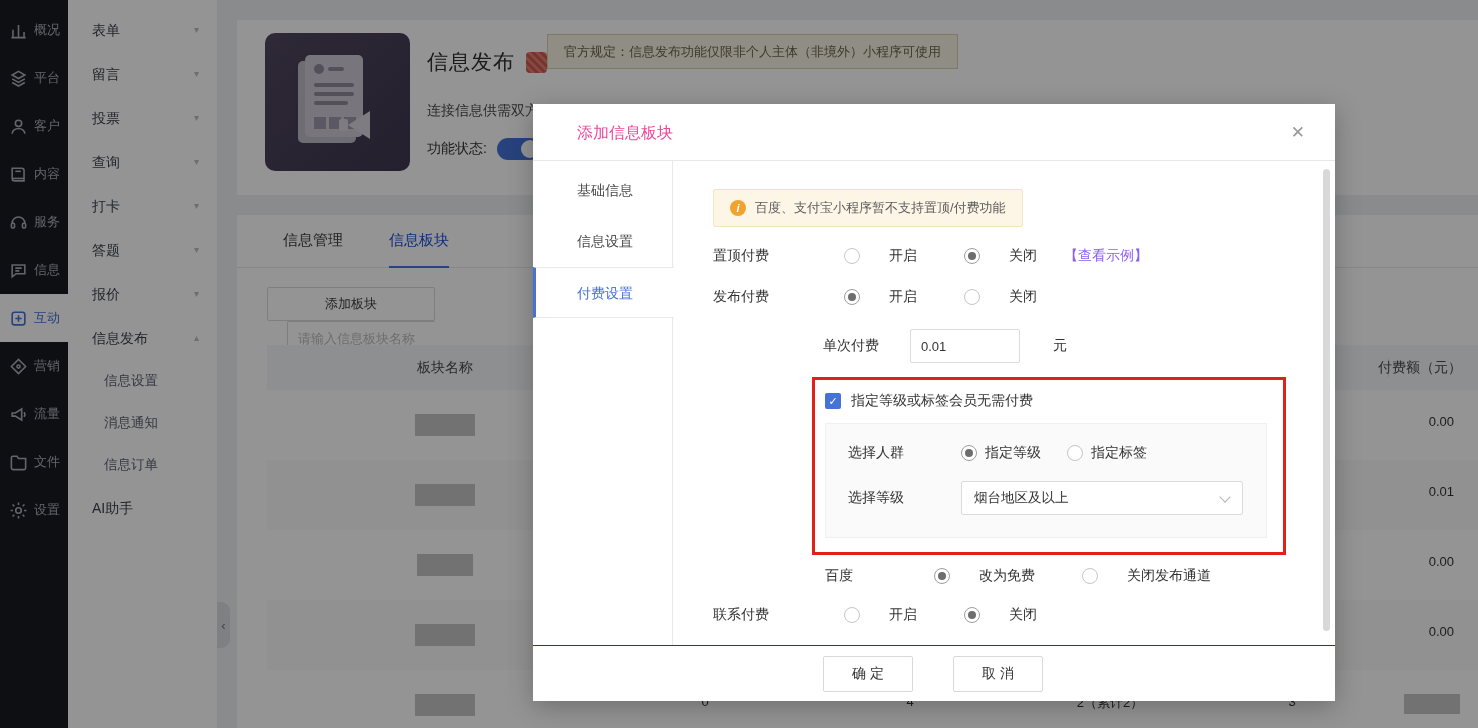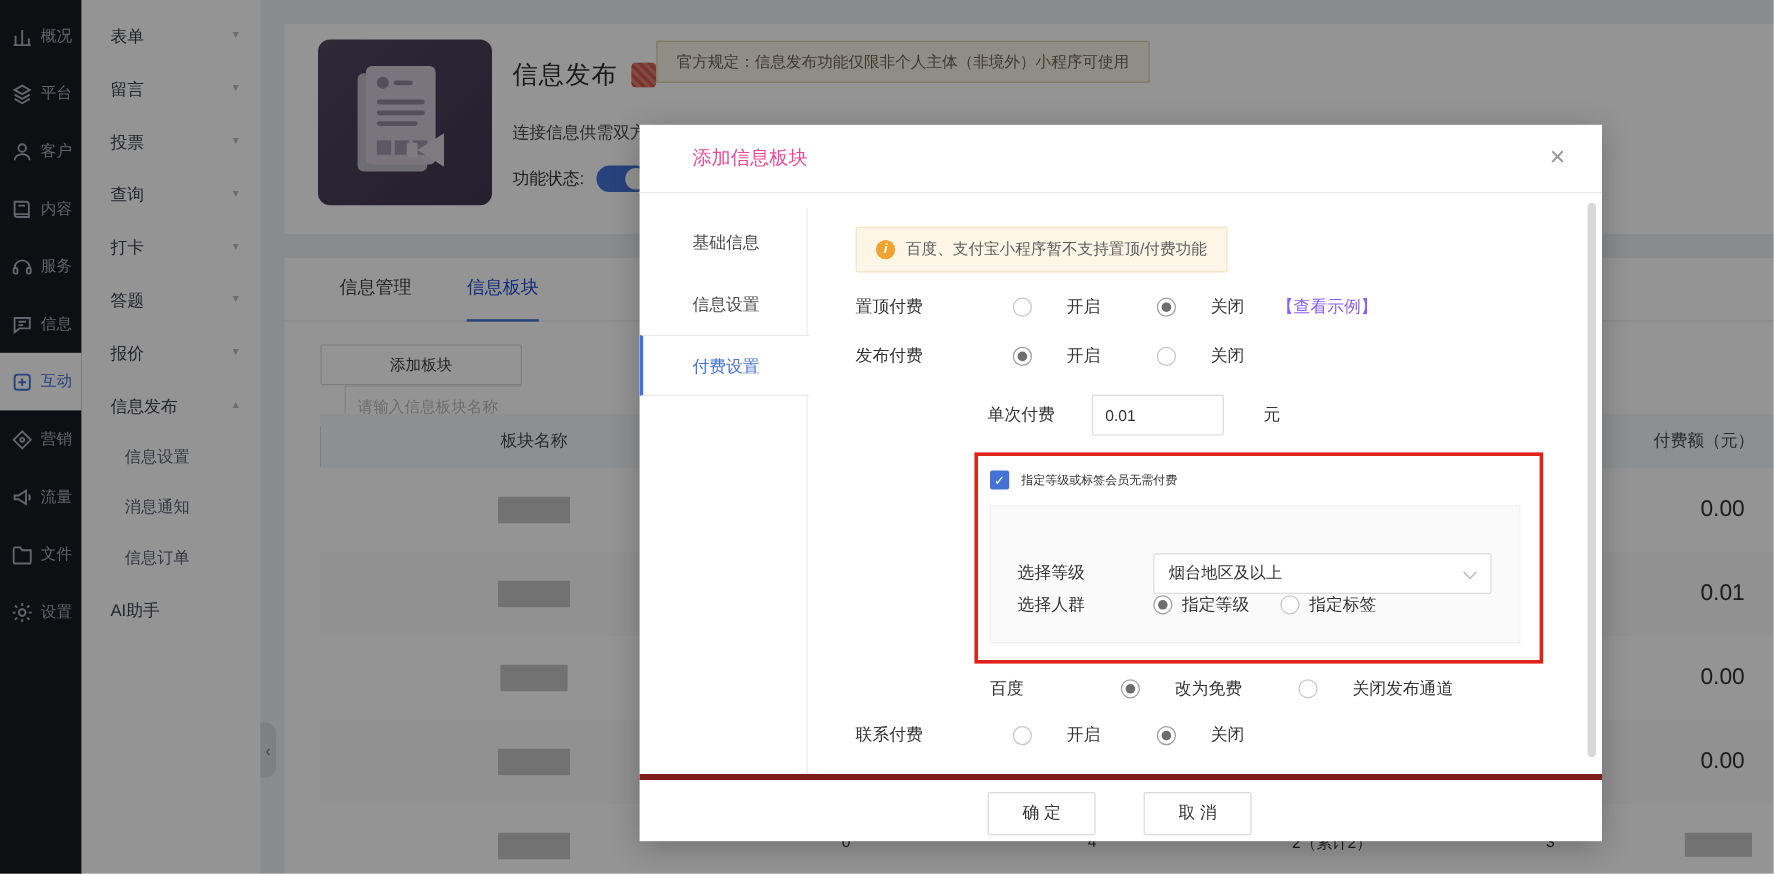--- a/index.html
+++ b/index.html
@@ -49,33 +49,33 @@
   .search-btn { width:62px; height:34px; background:#4472d6; border:none; border-radius:0 2px 2px 0; color:#fff; font-size:13px; cursor:pointer; }
 
   .table { position:absolute; left:30px; top:130px; right:0; bottom:0; }
   .thead { position:relative; height:45px; background:#f5f6f8; font-size:14px; color:#4a4a4a; }
   .th-name { position:absolute; left:178px; top:0; line-height:45px; transform:translateX(-50%); }
   .th-fee { position:absolute; right:16px; top:0; line-height:45px; }
   .th-divider { position:absolute; left:1121px; top:13px; width:1px; height:19px; background:#e2e2e2; }
   .trow { position:relative; height:70px; }
   .trow.alt { background:#fafafa; }
   .redact { position:absolute; left:178px; top:24px; width:60px; height:22px; transform:translateX(-50%); background:#c4c4c4; }
-  .fee-val { position:absolute; right:24px; top:24px; font-size:19px; color:#333; }
+  .fee-val { position:absolute; right:24px; top:24px; font-size:13px; color:#333; }
   .redact-fee { position:absolute; right:18px; top:24px; width:56px; height:20px; background:#c4c4c4; }
   .stat { position:absolute; top:24px; transform:translateX(-50%); font-size:13px; color:#333; }
 
   
   .overlay { position:absolute; inset:0; background:rgba(0,0,0,0.42); z-index:10; }
   .modal { position:absolute; left:533px; top:104px; width:802px; height:597px; background:#fff; z-index:20;
     box-shadow:0 6px 24px rgba(0,0,0,.25); }
   .modal-header { position:relative; height:57px; border-bottom:1px solid #e8e8e8; }
   .modal-title { position:absolute; left:44px; top:0; line-height:57px; font-size:16px; color:#ec4899; }
   .modal-close { position:absolute; right:30px; top:18px; font-size:17px; color:#9a9a9a; cursor:pointer; }
   .modal-body { position:relative; height:484px; }
-  .side-tabs { position:absolute; left:0; top:12px; bottom:0; width:140px; border-right:1px solid #e9e9e9; padding-top:4px; }
+  .side-tabs { position:absolute; left:0; top:0; bottom:0; width:140px; border-right:1px solid #e9e9e9; padding-top:4px; }
   .side-tab { height:51px; line-height:51px; padding-left:44px; font-size:14px; color:#4a4a4a; cursor:pointer; }
   .side-tab.active { color:#4472d6; border-left:3px solid #4472d6; border-top:1px solid #e9e9e9; border-bottom:1px solid #e9e9e9;
     padding-left:41px; width:141px; background:#fff; }
   .modal-content { position:absolute; left:140px; right:0; top:0; bottom:0; padding:28px 0 0 40px; }
   .banner { display:inline-flex; align-items:center; padding:9px 16px; background:#fdf6e7; border:1px solid #f1e4bf; border-radius:2px; margin-bottom:20px; }
   .info-icon { width:16px; height:16px; border-radius:50%; background:#f0a32f; color:#fff; font-size:11px; font-weight:bold;
     font-style:italic; display:flex; align-items:center; justify-content:center; margin-right:9px; flex:none; }
   .banner-text { font-size:13px; color:#5c5c5c; }
   .frow { display:flex; align-items:center; margin-bottom:23px;gap:21px; }
   .flabel { width:110px; font-size:14px; color:#333; flex:none; }
@@ -84,32 +84,32 @@
   .radio.sel::after { content:""; position:absolute; left:3px; top:3px; width:8px; height:8px; border-radius:50%; background:#6d6d6d; }
   .rlabel { font-size:14px; color:#333; margin:0 26px 0 8px; }
   .link { font-size:14px; color:#8b5cf6; cursor:pointer; }
   .sub-label { width:56px; font-size:14px; color:#333; flex:none; }
   .fee-input { width:110px; height:34px; border:1px solid #dcdcdc; border-radius:2px; padding:0 10px; font-size:13px; color:#333; margin-left:10px; }
   .unit { font-size:14px; color:#333; margin-left:12px; }
   .red-box { margin-left:99px; width:474px; border:3px solid #e0211a; padding:12px 0 14px 10px; margin-bottom:12px; }
   .check-row { display:flex; align-items:center; }
   .checkbox { width:16px; height:16px; background:#4472d6; border-radius:2px; color:#fff; font-size:11px;
     display:flex; align-items:center; justify-content:center; flex:none; cursor:pointer; }
-  .clabel { font-size:10px; color:#333; margin-left:10px;text-align:right; }
+  .clabel { font-size:14px; color:#333; margin-left:10px;text-align:right; }
   .gray-box { margin-top:13px; margin-right:16px; background:#fafafa; border:1px solid #f0f0f0; padding:20px 0 22px 22px; }
   .gbrow { display:flex; align-items:center; }
   .gblabel { width:113px; font-size:14px; color:#333; flex:none; }
   .select { position:relative; width:282px; height:34px; border:1px solid #dcdcdc; border-radius:2px; background:#fff;
     font-size:13.5px; color:#333; line-height:32px; padding-left:12px; margin-top:19px; cursor:pointer; }
   .select .chev { position:absolute; right:13px; top:11px; width:8px; height:8px; border-right:1.5px solid #b3b3b3;
     border-bottom:1.5px solid #b3b3b3; transform:rotate(45deg); }
   .baidu-row { margin-left:112px; }
   .baidu-row .flabel { width:88px; }
   .modal-scrollbar { position:absolute; right:5px; top:8px; width:7px; height:462px; background:#d8d8d8; border-radius:4px; cursor:pointer; }
-  .modal-footer { position:relative; height:48px; border-top:5px solid #7f1d1d; padding:10px 0 4px 290px; display:flex; }
+  .modal-footer { position:relative; height:48px; border-top:1px solid #7f1d1d; padding:10px 0 4px 290px; display:flex; }
   .mbtn { width:90px; height:36px; background:#fff; border:1px solid #d9d9d9; border-radius:2px; font-size:14px; color:#333; cursor:pointer; }
   .mbtn + .mbtn { margin-left:40px; }
 
   
   .tile-doc { position:absolute; left:40px; top:22px; width:58px; height:82px; background:#cfccd6; border-radius:5px; }
   .tile-doc2 { position:absolute; left:33px; top:28px; width:58px; height:82px; background:#bfbcc9; border-radius:5px; }
   .tile-dot { position:absolute; left:9px; top:9px; width:10px; height:10px; border-radius:50%; background:#8f8a9c; }
   .tile-line { position:absolute; height:4px; background:#8f8a9c; border-radius:2px; }
   .tile-sq { position:absolute; width:12px; height:12px; background:#9d98ab; bottom:8px; }
   .tile-horn { position:absolute; left:83px; top:78px; width:0; height:0; border-top:14px solid transparent;
@@ -338,33 +338,33 @@
 
         <div class="red-box">
           <div class="check-row">
             <span class="checkbox">
                 <span>✓</span>
               </span>
             <span class="clabel">指定等级或标签会员无需付费</span>
           </div>
           <div class="gray-box">
             <div class="gbrow">
+              <span class="gblabel">选择人群</span>
+              <span class="radio sel"></span>
+              <span class="rlabel">指定等级</span>
+              <span class="radio"></span>
+              <span class="rlabel">指定标签</span>
+            </div>
+            <div class="gbrow">
               <span class="gblabel" style="margin-top:19px">选择等级</span>
               <div class="select">
                 <span>烟台地区及以上</span>
                 <span class="chev"></span>
               </div>
             </div>
-            <div class="gbrow">
-              <span class="gblabel">选择人群</span>
-              <span class="radio sel"></span>
-              <span class="rlabel">指定等级</span>
-              <span class="radio"></span>
-              <span class="rlabel">指定标签</span>
-            </div>
           </div>
         </div>
 
         <div class="frow baidu-row" style="margin-bottom:21px">
           <span class="flabel">百度</span>
           <span class="radio sel"></span>
           <span class="rlabel">改为免费</span>
           <span class="radio"></span>
           <span class="rlabel">关闭发布通道</span>
         </div>

